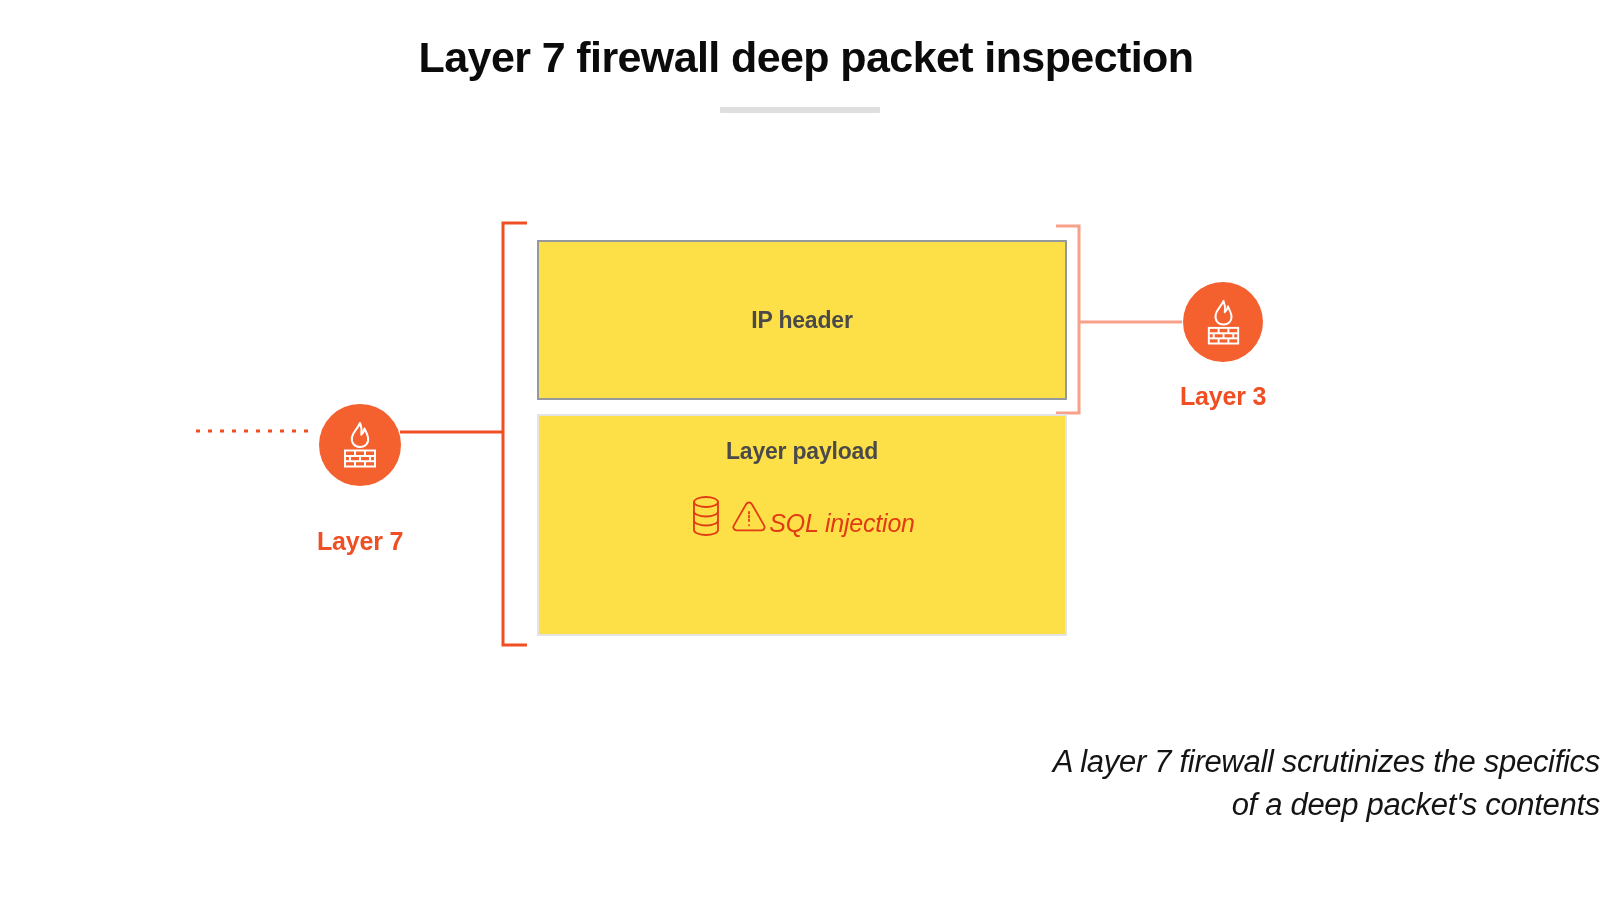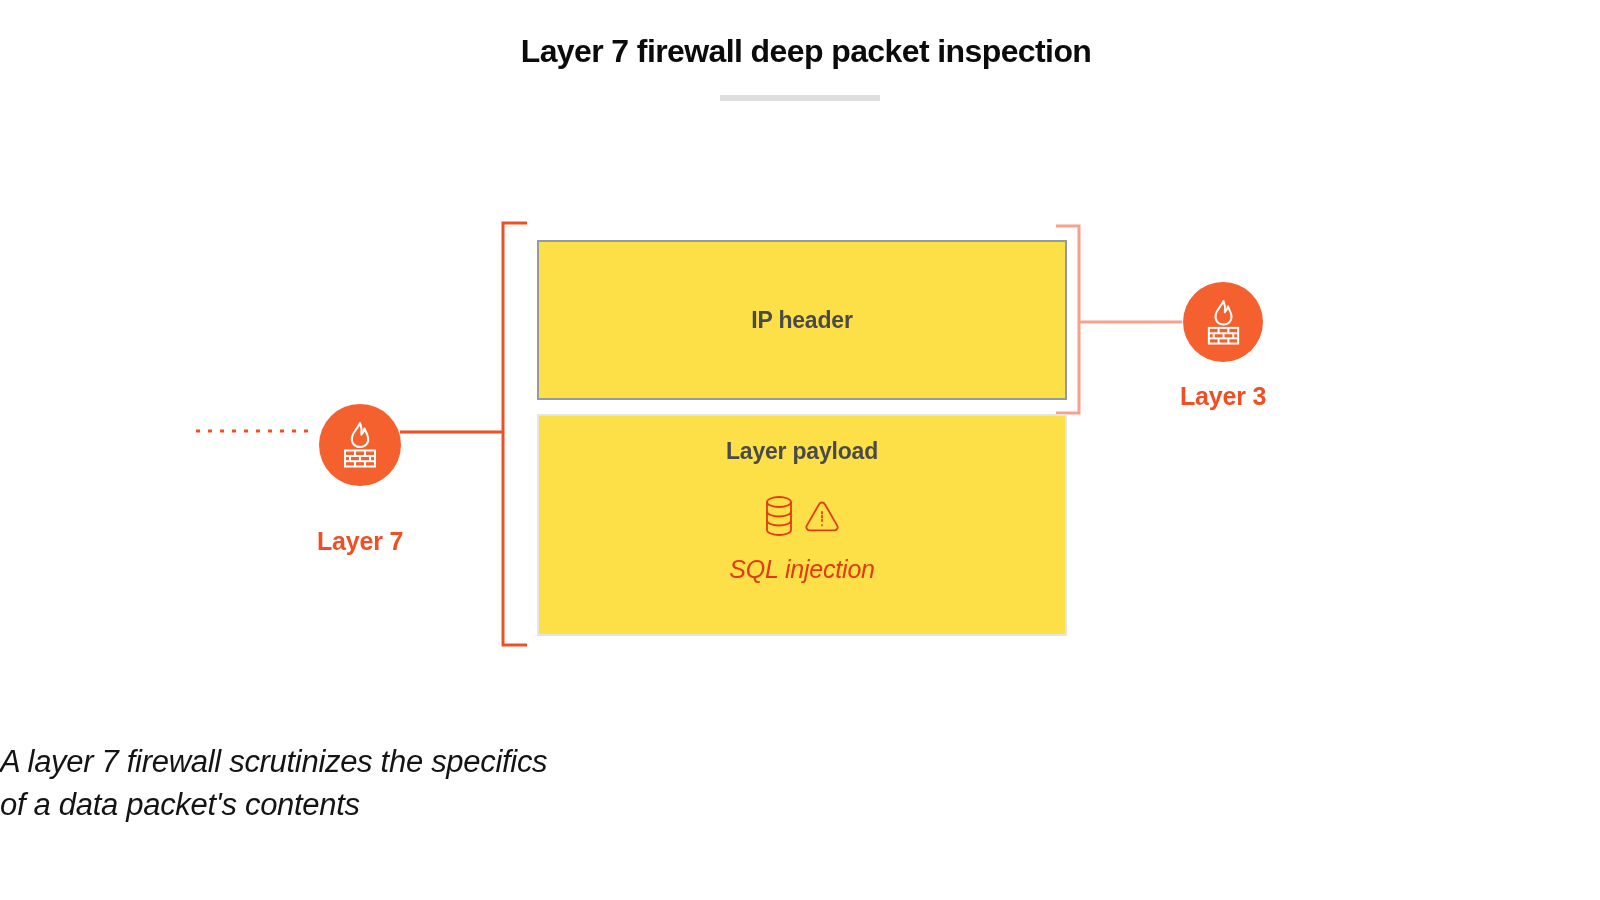--- a/index.html
+++ b/index.html
@@ -18,21 +18,21 @@
 
   
   #title-block {
     position: absolute;
     left: 0;
     top: 34px;
     width: 1600px;
     text-align: center;
   }
   #page-title {
-    font-size: 32px;
+    font-size: 43px;
     font-weight: 700;
     letter-spacing: -0.6px;
     color: #0b0b0b;
     line-height: 1.1;
     margin: 0;
     font-family: "Liberation Sans", sans-serif;
     padding-left: 12px;
   }
   #title-divider {
     width: 160px;
@@ -81,22 +81,22 @@
     font-size: 23px;
     font-weight: 700;
     color: #4a4a4a;
     letter-spacing: -0.2px;
   }
 
   
   #sql-injection-group {
     margin-top: 28px;
     display: flex;
-    flex-direction: column;
-    align-items: center;
+    flex-direction: row;
+    align-items: flex-start;
   }
   #sql-icons {
     display: flex;
     align-items: center;
     gap: 6px;
     height: 46px;
   }
   #sql-injection-label {
     margin-top: 16px;
     font-size: 25px;
@@ -179,21 +179,21 @@
     font-size: 25px;
     color: #f04e23;
   }
 
   
   #caption {
     position: absolute;
     left: 0;
     top: 740px;
     width: 1600px;
-    text-align: left;
+    text-align: right;
     font-style: italic;
     font-size: 31px;
     line-height: 1.4;
     color: #141414;
     letter-spacing: -0.3px;
   }
   #caption .caption-line { display: block; }
 </style>
 </head>
 <body>
@@ -298,14 +298,14 @@
         </g>
       </svg>
     </div>
     <span class="node-label" id="layer3-label">Layer 3</span>
   </div>
 
 </div>
 
 <div id="caption">
   <span class="caption-line">A layer 7 firewall scrutinizes the specifics</span>
-  <span class="caption-line">of a data packet's contents</span>
+  <span class="caption-line">of a deep packet's contents</span>
 </div>
 
 </body></html>

